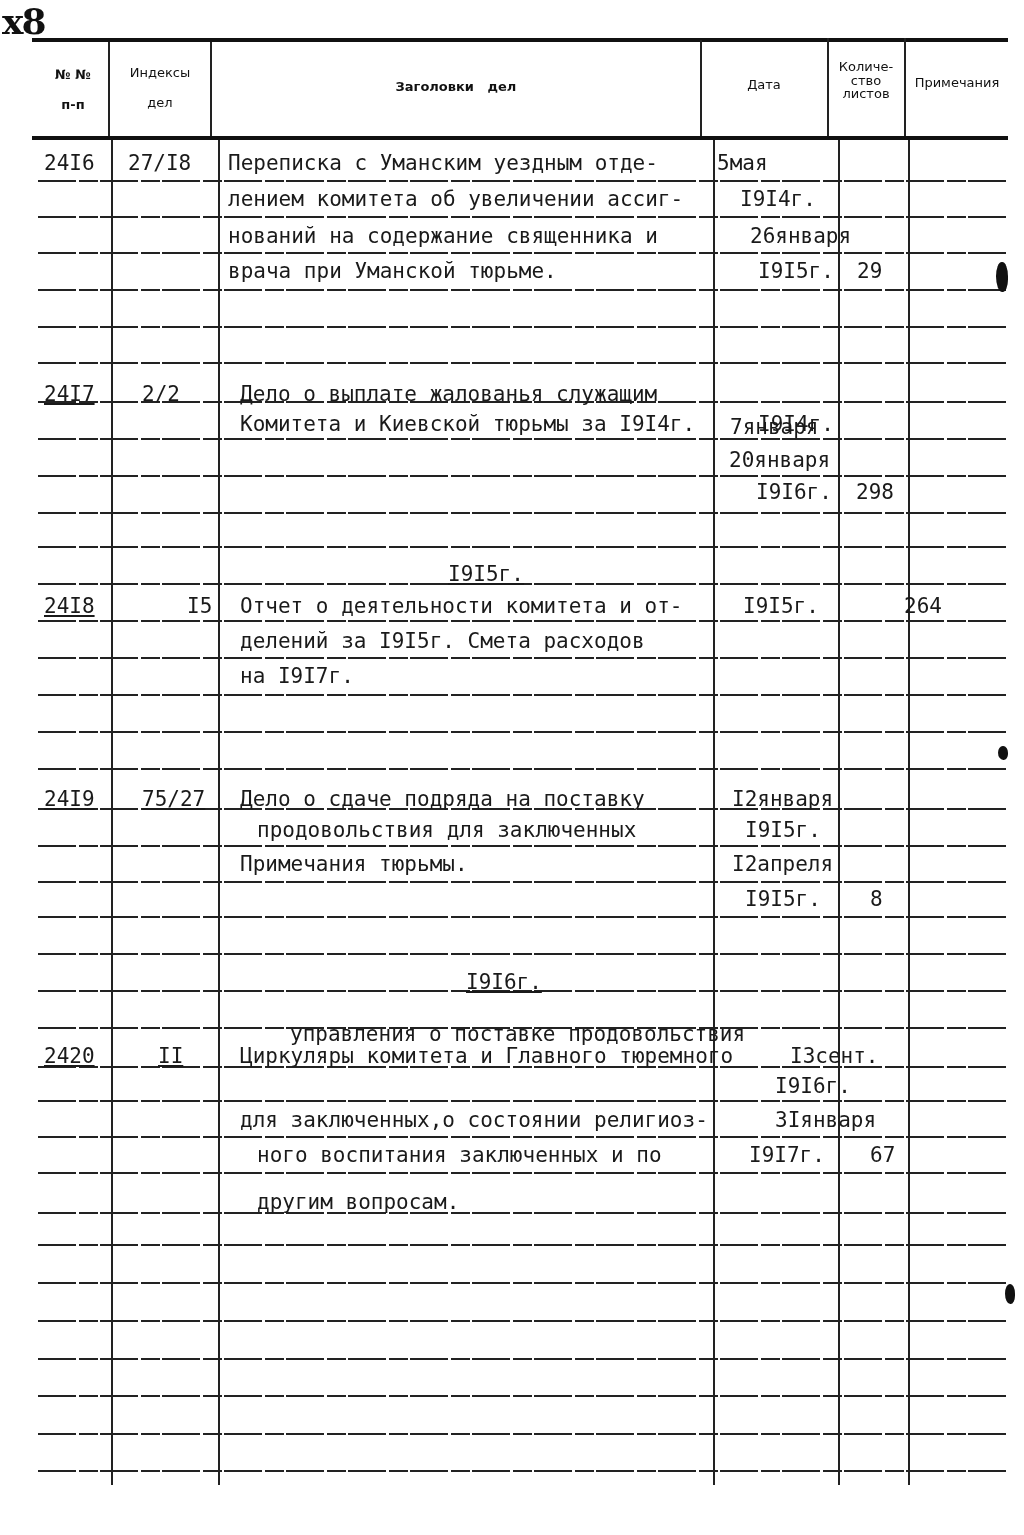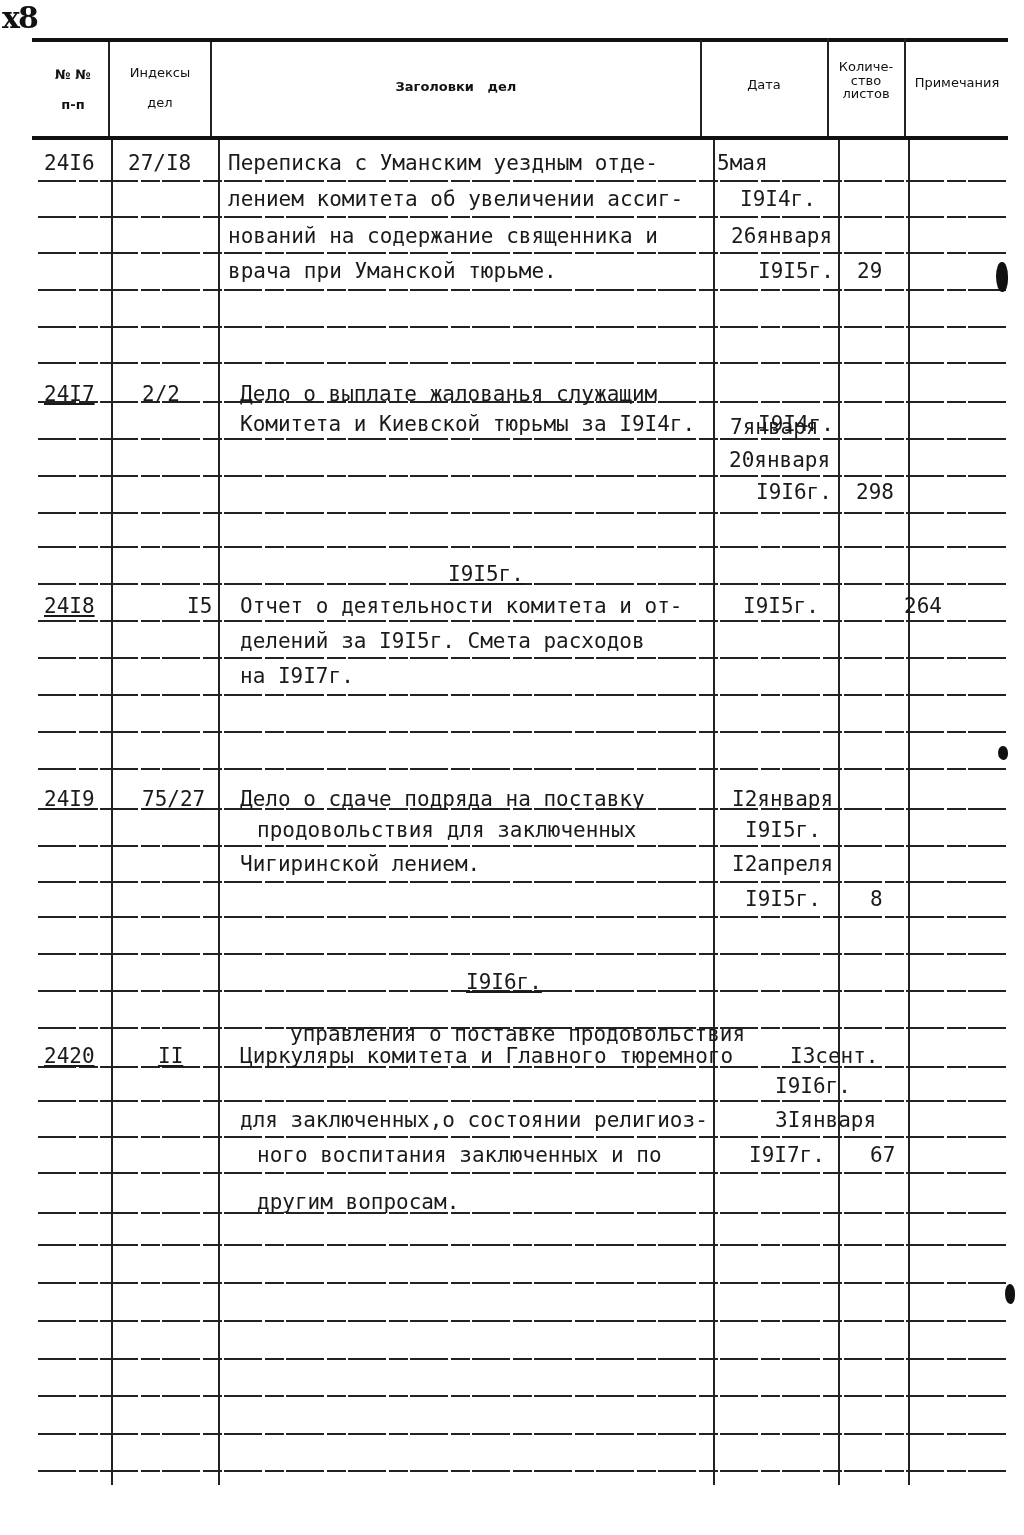--- a/index.html
+++ b/index.html
@@ -1,19 +1,19 @@
 <!DOCTYPE html>
 <html><head>
 <meta charset="utf-8">
 <style>
   html, body { margin: 0; padding: 0; background: #ffffff; }
   body { width: 1024px; height: 1535px; position: relative; overflow: hidden;
          font-family: "DejaVu Sans Mono", "Liberation Mono", monospace; color: #1a1a1a; }
   .corner-mark { position: absolute; left: 2px; top: 0px; font-family: "DejaVu Serif", serif;
-                 font-size: 30px; font-weight: bold; letter-spacing: -2px; color: #111; }
+                 font-size: 36px; font-weight: bold; letter-spacing: -2px; color: #111; }
   .rule-thick { position: absolute; left: 32px; width: 976px; height: 4px; background: #111; }
   .vline { position: absolute; width: 1.5px; background: #222; }
   .hline { position: absolute; height: 1.5px;
            background: repeating-linear-gradient(90deg, #222 0 38px, transparent 38px 41px, #222 41px 60px, transparent 60px 62px); }
   .hdr { position: absolute; font-family: "DejaVu Sans", "Liberation Sans", sans-serif;
          font-size: 13px; text-align: center; line-height: 1.05; color: #111; }
   .hdr.bold { font-weight: bold; }
   .cell { position: absolute; font-size: 21px; white-space: pre; line-height: 1; color: #1a1a1a; text-align: center; }
   .num { text-decoration: underline; text-underline-offset: 2px; }
   .year-heading { position: absolute; font-size: 21px; white-space: pre; text-decoration: underline; }
@@ -99,21 +99,21 @@
 
 <div>
   <div class="cell" style="left:44px; top:153px;">24I6</div>
   <div class="cell" style="left:128px; top:153px;">27/I8</div>
   <div class="cell" style="left:228px; top:153px;">Переписка с Уманским уездным отде-</div>
   <div class="cell" style="left:228px; top:189px;">лением комитета об увеличении ассиг-</div>
   <div class="cell" style="left:228px; top:226px;">нований на содержание священника и</div>
   <div class="cell" style="left:228px; top:261px;">врача при Уманской тюрьме.</div>
   <div class="cell" style="left:717px; top:153px;">5мая</div>
   <div class="cell" style="left:740px; top:189px;">I9I4г.</div>
-  <div class="cell" style="left:731px; top:226px;">26января</div>
+  <div class="cell" style="left:750px; top:226px;">26января</div>
   <div class="cell" style="left:758px; top:261px;">I9I5г.</div>
   <div class="cell" style="left:857px; top:261px;">29</div>
 </div>
 
 <div>
   <div class="cell num" style="left:44px; top:384px;">24I7</div>
   <div class="cell" style="left:142px; top:384px;">2/2</div>
   <div class="cell" style="left:240px; top:384px;">Дело о выплате жалованья служащим</div>
   <div class="cell" style="left:240px; top:414px;">Комитета и Киевской тюрьмы за I9I4г.</div>
   <div class="cell" style="left:730px; top:384px;margin-top:33px;">7января</div>
@@ -133,21 +133,21 @@
   <div class="cell" style="left:240px; top:666px;">на I9I7г.</div>
   <div class="cell" style="left:743px; top:596px;">I9I5г.</div>
   <div class="cell" style="left:904px; top:596px;">264</div>
 </div>
 
 <div>
   <div class="cell num" style="left:44px; top:789px;">24I9</div>
   <div class="cell num" style="left:142px; top:789px;">75/27</div>
   <div class="cell" style="left:240px; top:789px;">Дело о сдаче подряда на поставку</div>
   <div class="cell" style="left:257px; top:820px;">продовольствия для заключенных</div>
-  <div class="cell" style="left:240px; top:854px;">Чигиринской лением.</div>
+  <div class="cell" style="left:240px; top:854px;">Примечания тюрьмы.</div>
   <div class="cell" style="left:732px; top:789px;">I2января</div>
   <div class="cell" style="left:745px; top:820px;">I9I5г.</div>
   <div class="cell" style="left:732px; top:854px;">I2апреля</div>
   <div class="cell" style="left:745px; top:889px;">I9I5г.</div>
   <div class="cell" style="left:870px; top:889px;">8</div>
 </div>
 
 <div class="year-heading" style="left:466px; top:970px;">I9I6г.</div>
 
 <div>

